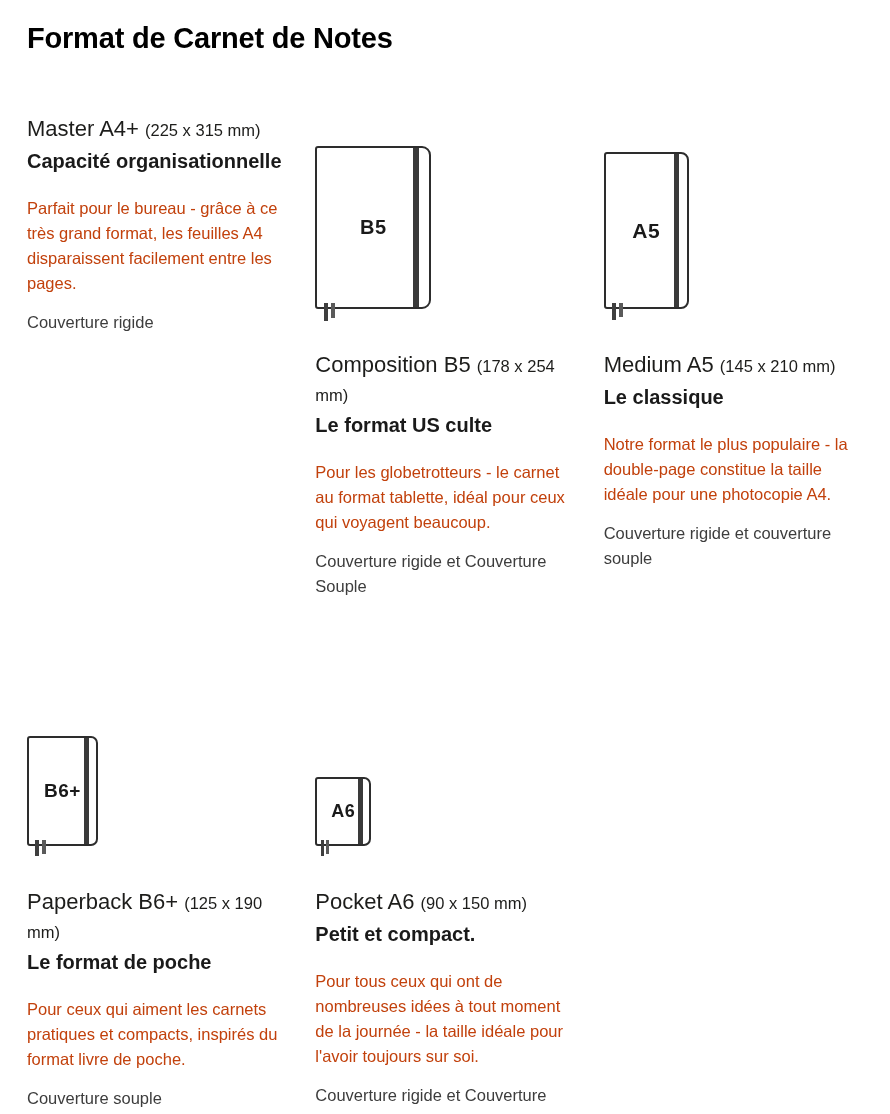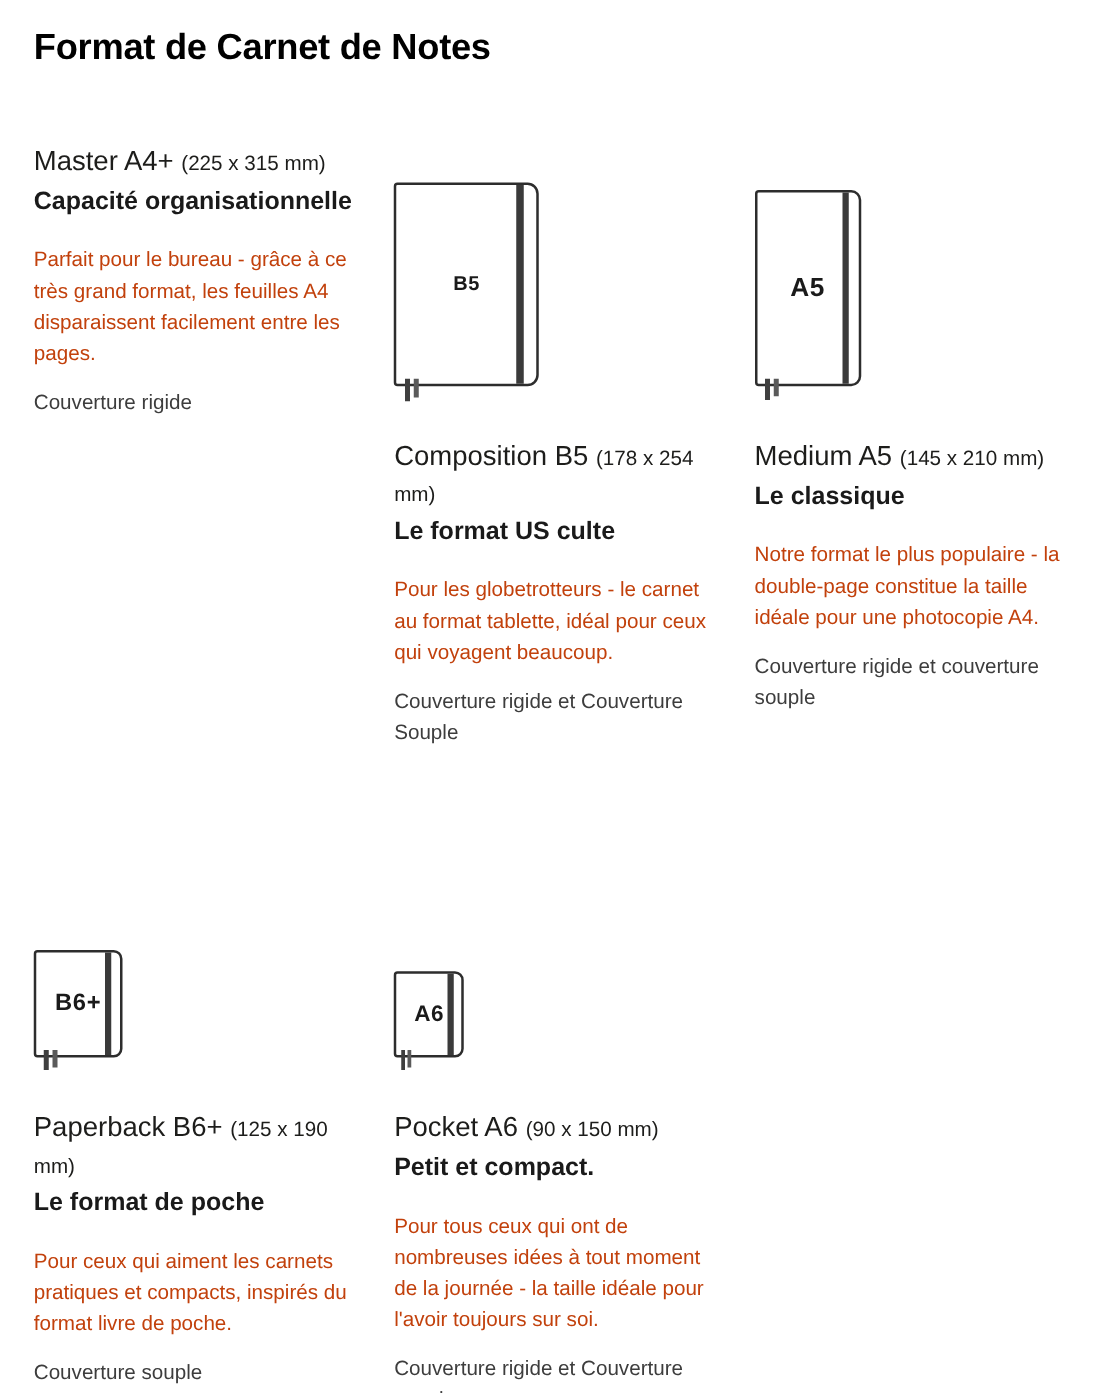--- a/index.html
+++ b/index.html
@@ -62,32 +62,32 @@
   .bm2 { background: #5a5a5a; }
 
   
   .nb-a4plus .cover { width: 139px; height: 194px; }
   .nb-a4plus .size-label { font-size: 28px; }
   .nb-a4plus .band { width: 6px; right: 11px; }
   .nb-a4plus .bm1 { left: 8px;  bottom: -14px; width: 4px; height: 18px; }
   .nb-a4plus .bm2 { left: 16px; bottom: -11px; width: 4px; height: 15px; }
 
   .nb-b5 .cover { width: 116px; height: 163px; }
-  .nb-b5 .size-label { font-size: 16px; }
+  .nb-b5 .size-label { font-size: 20px; }
   .nb-b5 .band { width: 6px; right: 10px; }
   .nb-b5 .bm1 { left: 7px;  bottom: -14px; width: 4px; height: 18px; }
   .nb-b5 .bm2 { left: 14px; bottom: -11px; width: 4px; height: 15px; }
 
   .nb-a5 .cover { width: 85px; height: 157px; border-radius: 3px 8px 8px 3px; }
   .nb-a5 .size-label { font-size: 21px; }
   .nb-a5 .band { width: 5px; right: 8px; }
   .nb-a5 .bm1 { left: 6px;  bottom: -13px; width: 4px; height: 17px; }
   .nb-a5 .bm2 { left: 13px; bottom: -10px; width: 4px; height: 14px; }
 
-  .nb-b6plus .cover { width: 71px; height: 86px; border-radius: 3px 7px 7px 3px; }
+  .nb-b6plus .cover { width: 71px; height: 110px; border-radius: 3px 7px 7px 3px; }
   .nb-b6plus .size-label { font-size: 19px; }
   .nb-b6plus .band { width: 5px; right: 7px; }
   .nb-b6plus .bm1 { left: 6px;  bottom: -12px; width: 4px; height: 16px; }
   .nb-b6plus .bm2 { left: 13px; bottom: -10px; width: 4px; height: 14px; }
 
   .nb-a6 .cover { width: 56px; height: 69px; border-radius: 3px 7px 7px 3px; }
   .nb-a6 .size-label { font-size: 18px; }
   .nb-a6 .band { width: 5px; right: 6px; }
   .nb-a6 .bm1 { left: 4px;  bottom: -12px; width: 3px; height: 16px; }
   .nb-a6 .bm2 { left: 9px;  bottom: -10px; width: 3px; height: 14px; }

